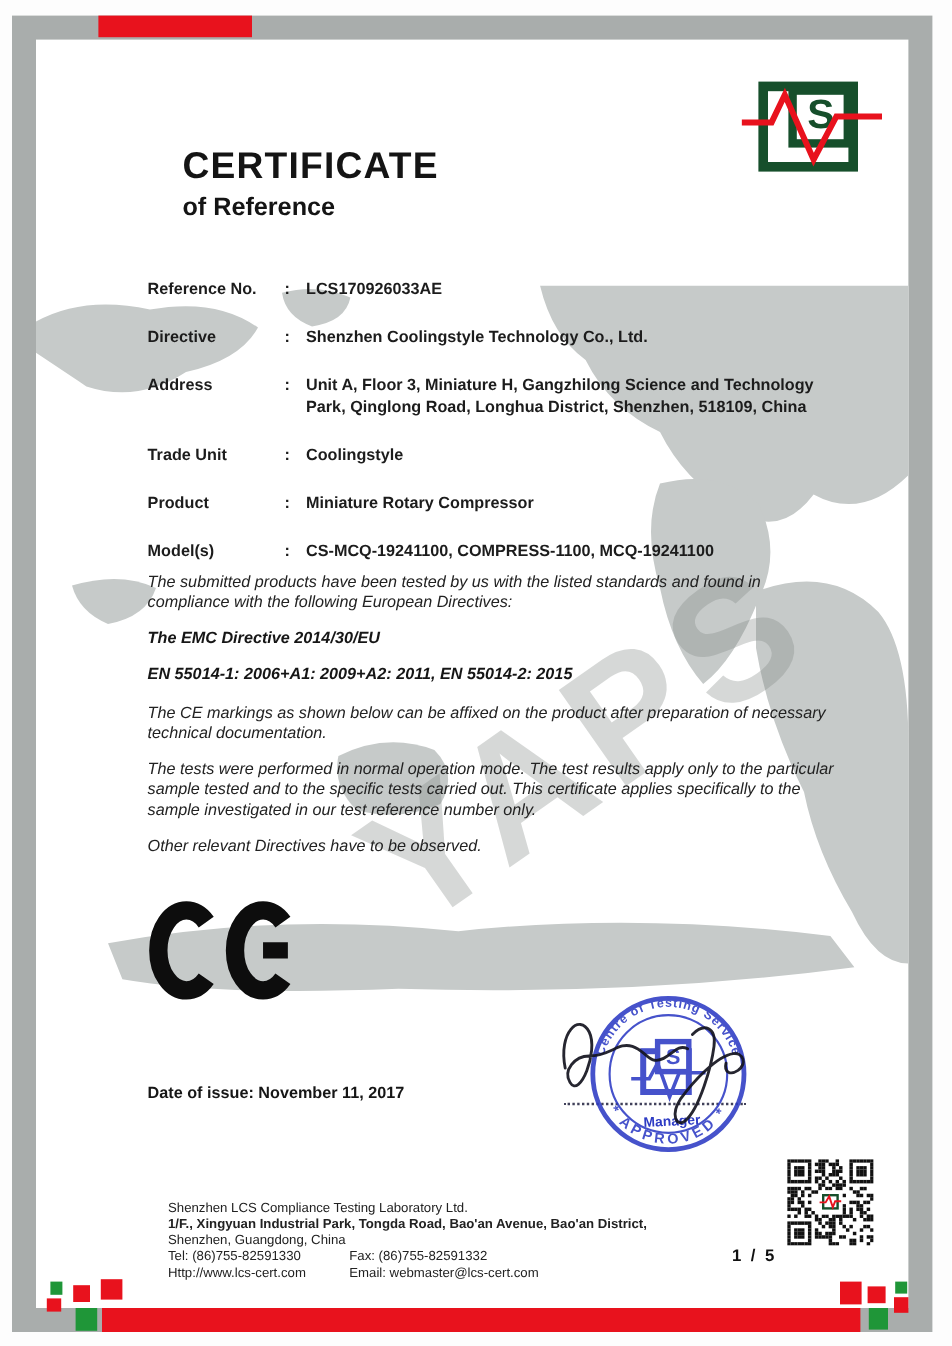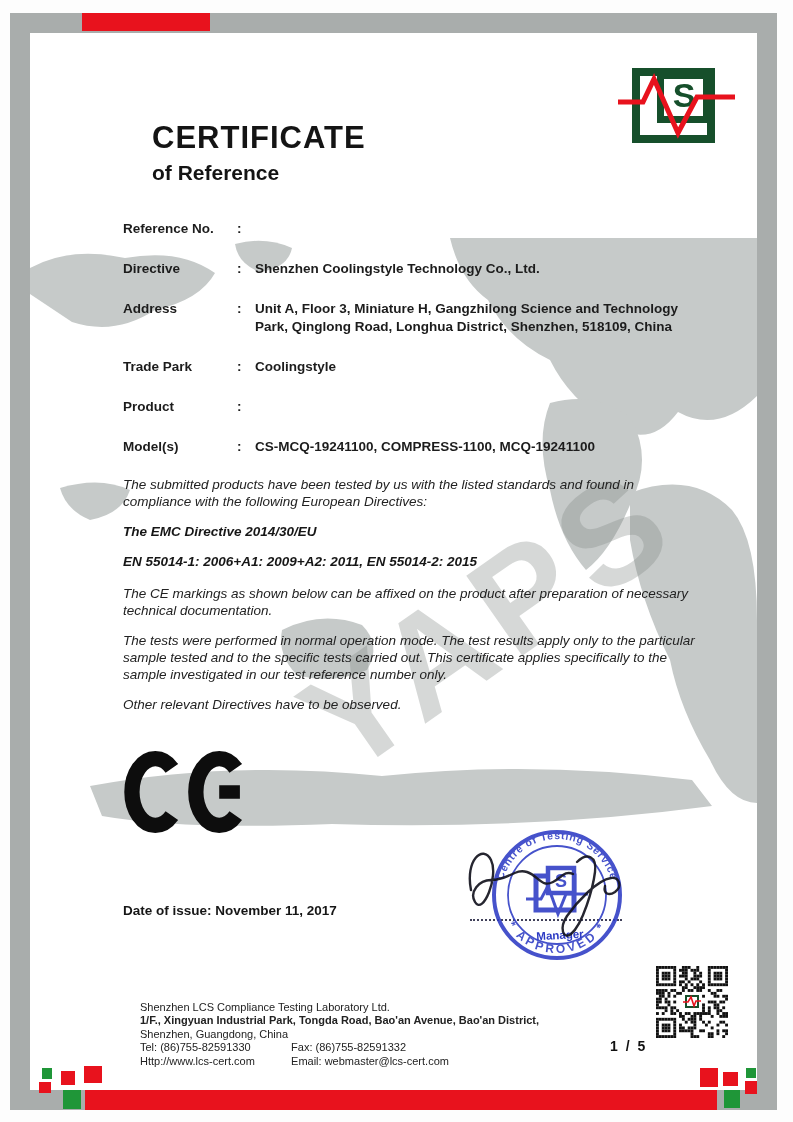--- a/index.html
+++ b/index.html
@@ -21,21 +21,21 @@
   .watermark{
     position:absolute;left:242px;top:640px;z-index:0;
     font-size:142px;font-weight:bold;letter-spacing:10px;
     color:rgba(128,133,132,0.32);
     transform:rotate(-35deg);transform-origin:0 0;white-space:nowrap;
   }
   .lcs-logo{position:absolute;left:588px;top:27px;width:130px;height:95px;z-index:2;}
   .title{position:absolute;left:98px;top:89px;z-index:2;margin-left:24px;}
   .title .t1{font-size:31px;font-weight:bold;letter-spacing:1px;color:#141414;}
   .title .t2{font-size:21px;font-weight:bold;margin-top:5px;color:#141414;}
-  .fields{position:absolute;left:93px;top:189px;width:590px;z-index:2;}
+  .fields{position:absolute;left:93px;top:201px;width:590px;z-index:2;}
   .field-row{display:flex;margin-bottom:22px;font-size:13.5px;font-weight:bold;line-height:18px;color:#1c1c1c;}
   .f-label{width:114px;flex:none;}
   .f-colon{width:18px;flex:none;}
   .f-value{flex:1;}
   .bodytext{position:absolute;left:93px;top:445px;width:580px;z-index:2;font-size:13.5px;line-height:17px;color:#222;font-style:italic;}
   .bodytext p{margin:0 0 13px 0;}
   .bodytext p.bold{font-weight:bold;color:#161616;}
   .ce-mark{position:absolute;left:92px;top:715px;width:126px;height:92px;z-index:2;}
   .date-issue{position:absolute;left:93px;top:872px;font-size:13.5px;font-weight:bold;z-index:2;color:#161616;}
   .sig-line{position:absolute;left:440px;top:888px;width:152px;border-bottom:2.5px dotted #41415a;z-index:3;}
@@ -87,39 +87,41 @@
 
   <div class="title">
     <div class="t1">CERTIFICATE</div>
     <div class="t2">of Reference</div>
   </div>
 
   <div class="fields">
     <div class="field-row">
       <span class="f-label">Reference No.</span>
       <span class="f-colon">:</span>
+      <span class="f-value">LCS170926033AE</span>
     </div>
     <div class="field-row">
       <span class="f-label">Directive</span>
       <span class="f-colon">:</span>
       <span class="f-value">Shenzhen Coolingstyle Technology Co., Ltd.</span>
     </div>
     <div class="field-row">
       <span class="f-label">Address</span>
       <span class="f-colon">:</span>
       <span class="f-value">Unit A, Floor 3, Miniature H, Gangzhilong Science and Technology Park, Qinglong Road, Longhua District, Shenzhen, 518109, China</span>
     </div>
     <div class="field-row">
-      <span class="f-label">Trade Park</span>
+      <span class="f-label">Trade Unit</span>
       <span class="f-colon">:</span>
       <span class="f-value">Coolingstyle</span>
     </div>
     <div class="field-row">
       <span class="f-label">Product</span>
       <span class="f-colon">:</span>
+      <span class="f-value">Miniature Rotary Compressor</span>
     </div>
     <div class="field-row">
       <span class="f-label">Model(s)</span>
       <span class="f-colon">:</span>
       <span class="f-value">CS-MCQ-19241100, COMPRESS-1100, MCQ-19241100</span>
     </div>
   </div>
 
   <div class="bodytext">
     <p>The submitted products have been tested by us with the listed standards and found in compliance with the following European Directives:</p>

